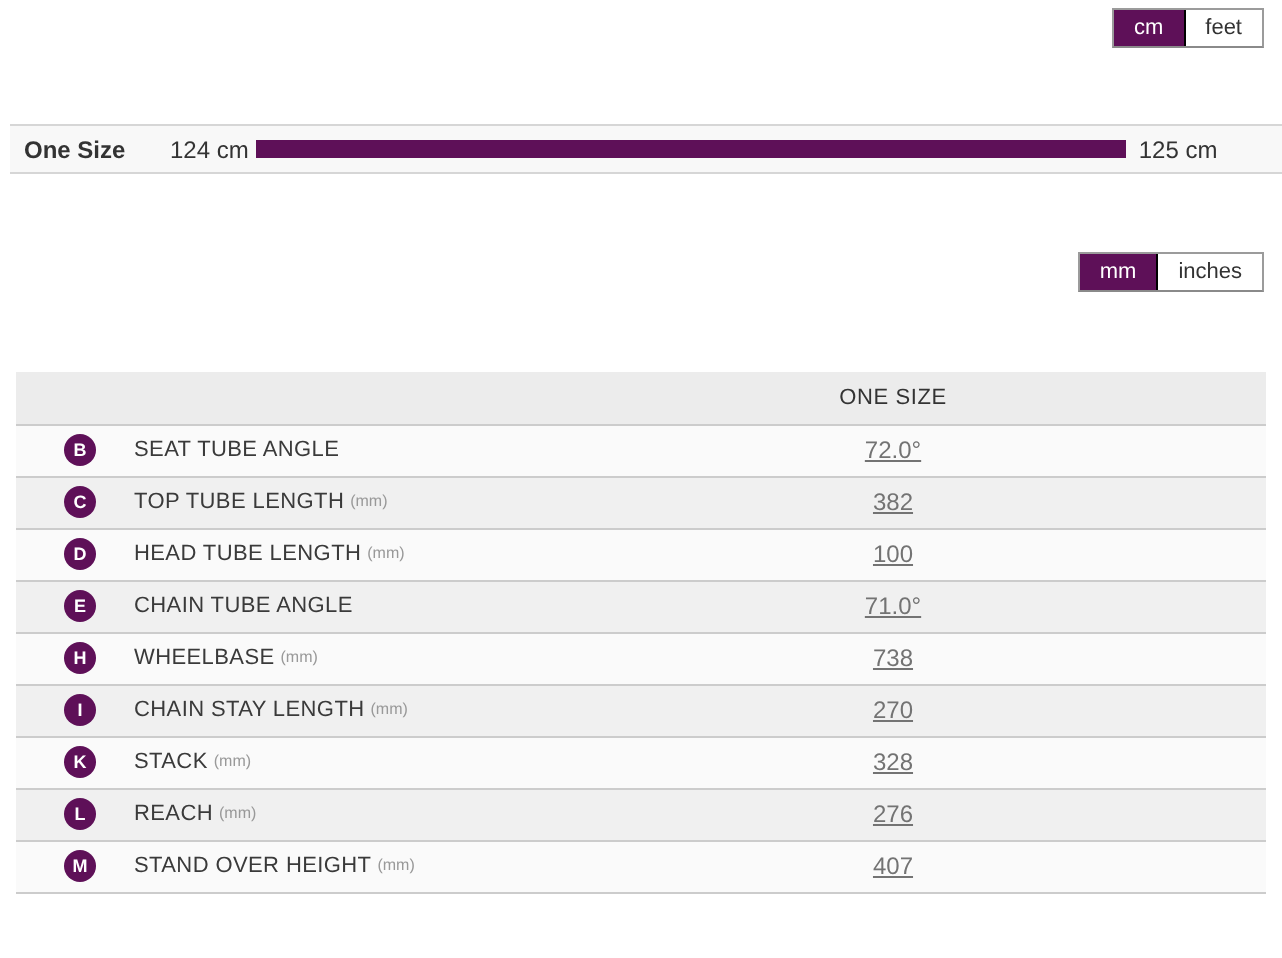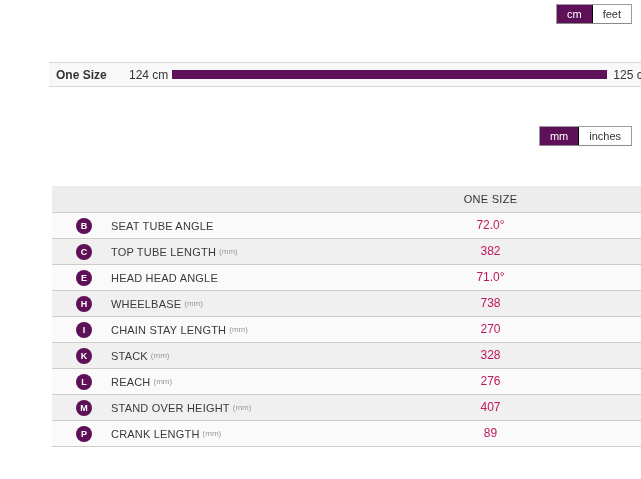--- a/index.html
+++ b/index.html
@@ -5,21 +5,21 @@
   * { box-sizing: border-box; margin: 0; padding: 0; }
   html, body { background: #ffffff; }
   body {
     font-family: "Liberation Sans", sans-serif;
     width: 641px;
     height: 479px;
     overflow: hidden;
     position: relative;
     color: #333;
   }
-  .page { width: 641px; height: 479px; position: relative; padding-left: 44px; }
+  .page { width: 641px; height: 479px; position: relative; }
 
   
   .toggle-row {
     display: flex;
     justify-content: flex-end;
     padding-right: 9px;
   }
   .toggle-row.first { padding-top: 4px; }
   .toggle-group {
     display: flex;
@@ -127,21 +127,22 @@
   }
   .row-unit {
     font-size: 8px;
     color: #999999;
     margin-left: 3px;
     vertical-align: middle;
   }
   td.value-cell {
     text-align: center;
     font-size: 12px;
-    color: #be185d;
+    color: #737373;
+    text-decoration: underline;
   }
 </style>
 </head>
 <body>
 
 <div class="page">
 
   <div class="toggle-row first">
     <div class="toggle-group">
       <button class="toggle-btn selected">cm</button>
@@ -178,24 +179,30 @@
     <td class="value-cell">72.0°</td>
   </tr>
 
   <tr>
     <td class="label-cell">
       <span class="badge">C</span><span class="row-label">TOP TUBE LENGTH</span><span class="row-unit">(mm)</span>
     </td>
     <td class="value-cell">382</td>
   </tr>
 
-
-  <tr>
-    <td class="label-cell">
-      <span class="badge">E</span><span class="row-label">HEAD HEAD ANGLE</span><span class="row-unit"></span>
+  <tr>
+    <td class="label-cell">
+      <span class="badge">D</span><span class="row-label">HEAD TUBE LENGTH</span><span class="row-unit">(mm)</span>
+    </td>
+    <td class="value-cell">100</td>
+  </tr>
+
+  <tr>
+    <td class="label-cell">
+      <span class="badge">E</span><span class="row-label">CHAIN TUBE ANGLE</span><span class="row-unit"></span>
     </td>
     <td class="value-cell">71.0°</td>
   </tr>
 
   <tr>
     <td class="label-cell">
       <span class="badge">H</span><span class="row-label">WHEELBASE</span><span class="row-unit">(mm)</span>
     </td>
     <td class="value-cell">738</td>
   </tr>
@@ -221,22 +228,16 @@
     <td class="value-cell">276</td>
   </tr>
 
   <tr>
     <td class="label-cell">
       <span class="badge">M</span><span class="row-label">STAND OVER HEIGHT</span><span class="row-unit">(mm)</span>
     </td>
     <td class="value-cell">407</td>
   </tr>
 
-  <tr>
-    <td class="label-cell">
-      <span class="badge">P</span><span class="row-label">CRANK LENGTH</span><span class="row-unit">(mm)</span>
-    </td>
-    <td class="value-cell">89</td>
-  </tr>
 </tbody>
   </table>
 
 </div>
 
 </body></html>

